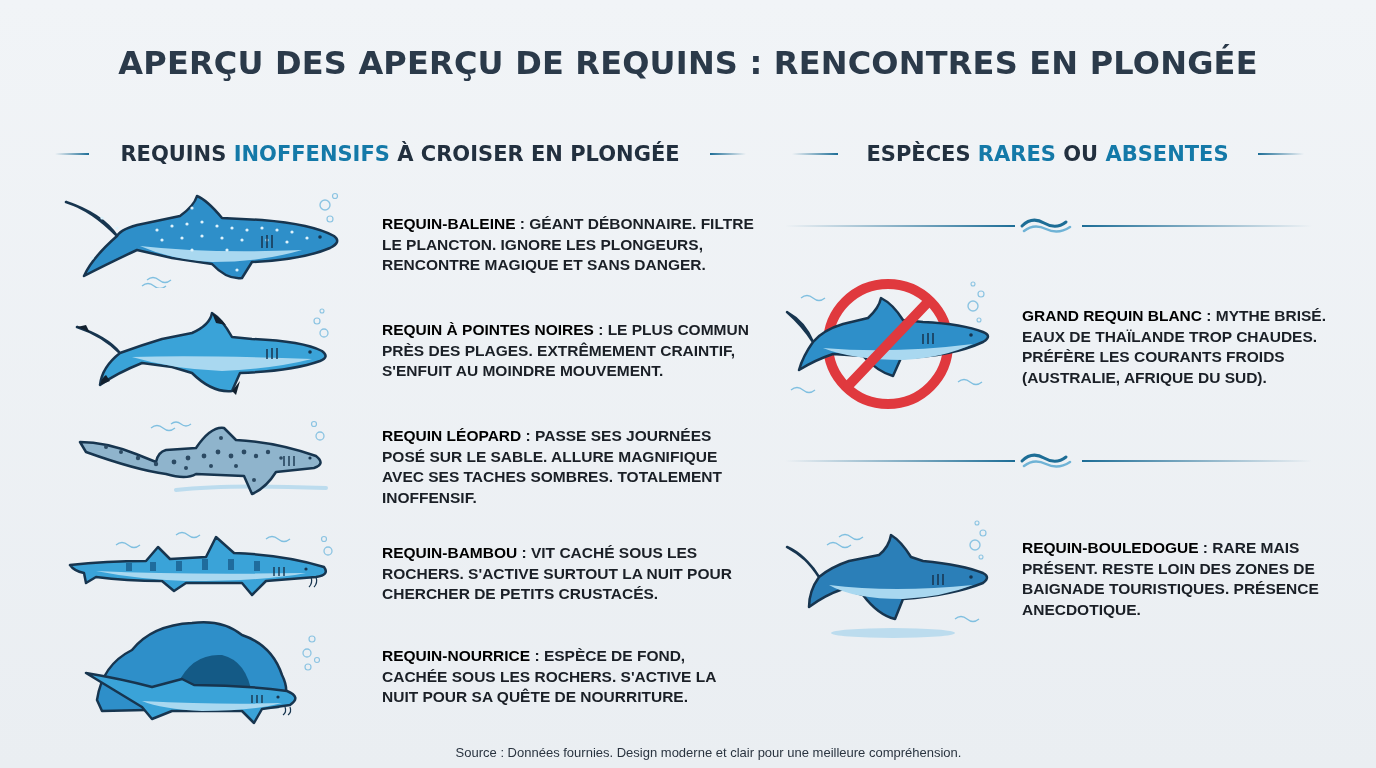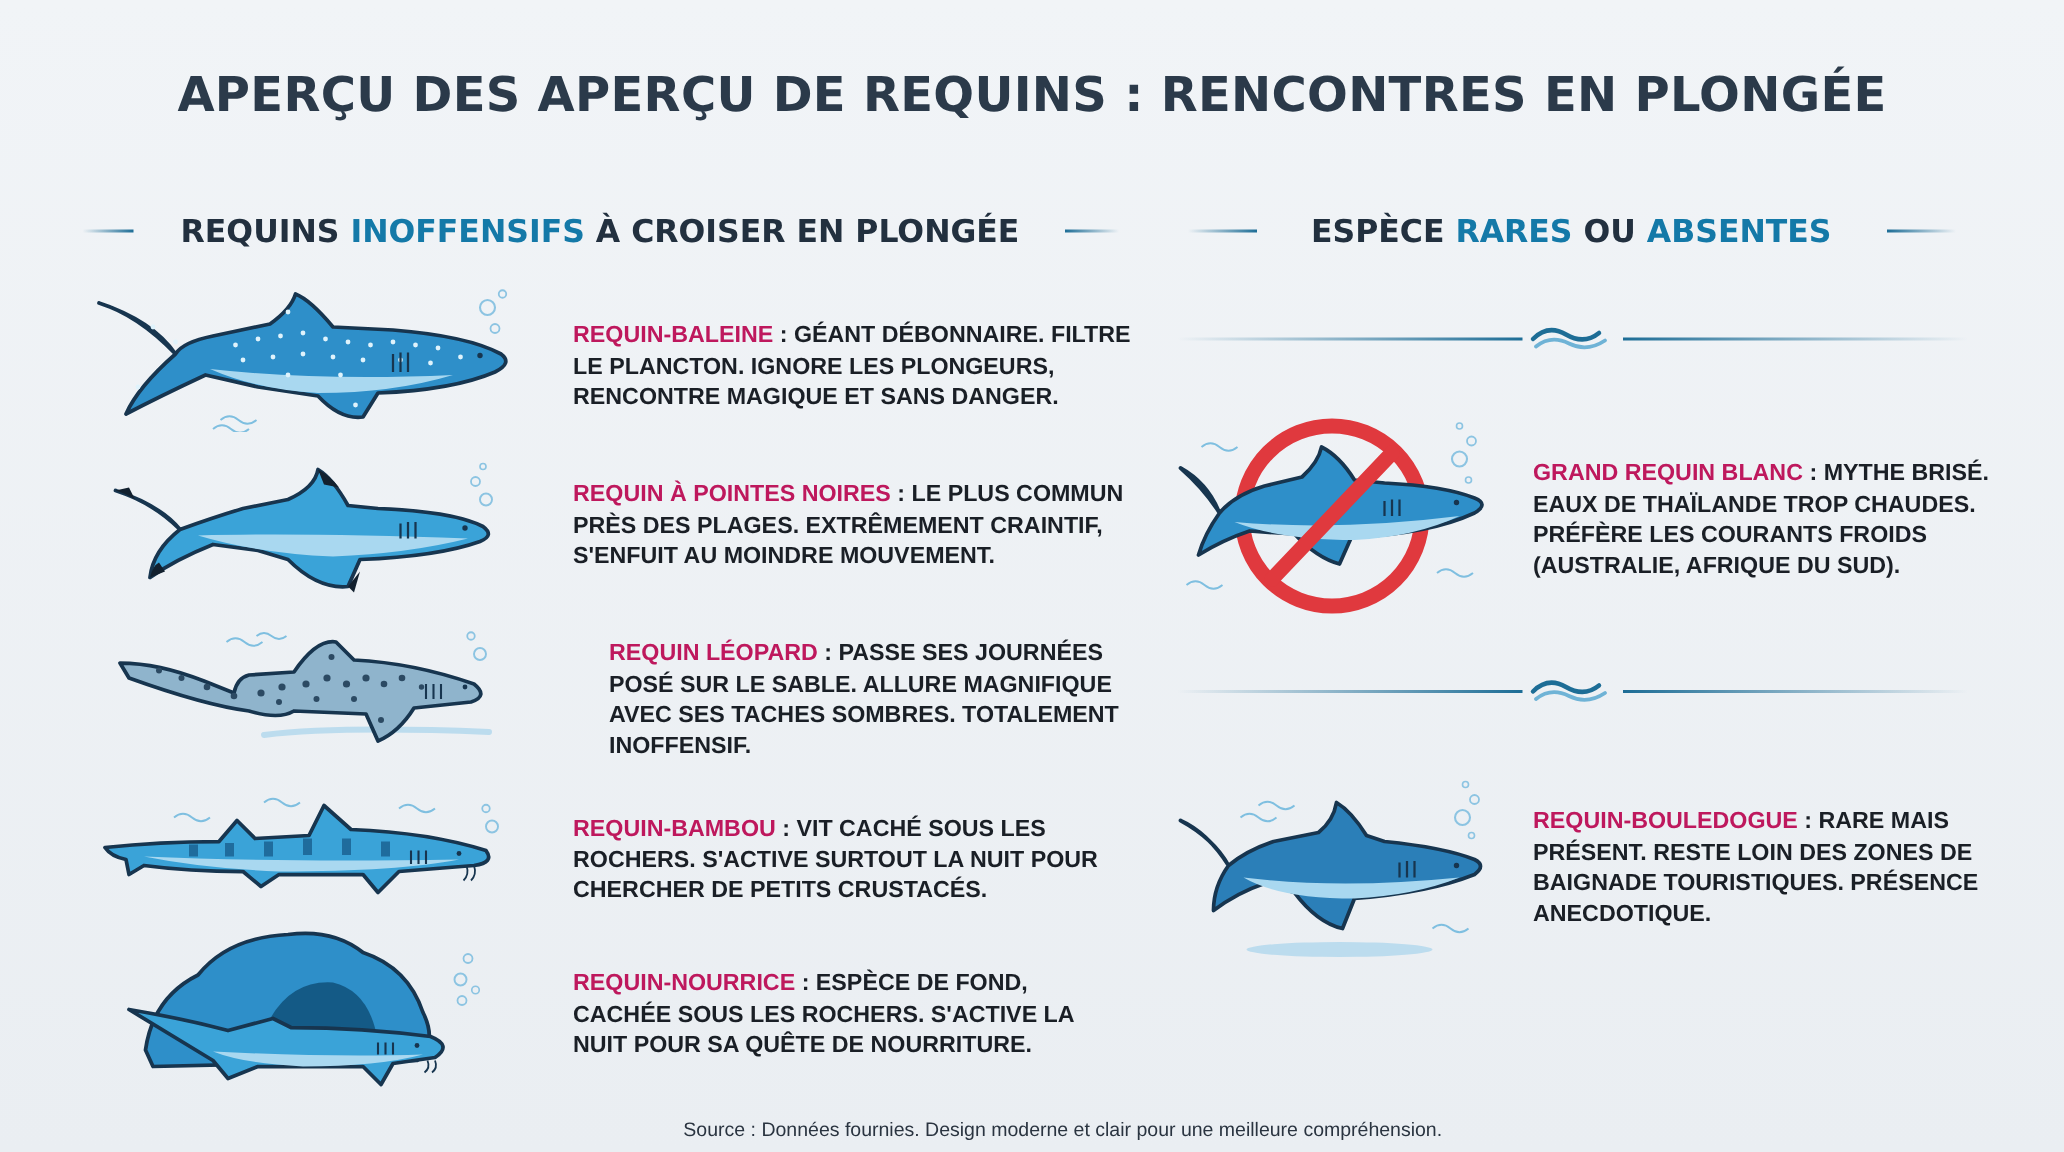--- a/index.html
+++ b/index.html
@@ -27,21 +27,21 @@
       background: #1d6d96;
     }
     .rule.fade-l { background: linear-gradient(90deg, rgba(29,109,150,0) 0%, #1d6d96 100%); }
     .rule.fade-r { background: linear-gradient(90deg, #1d6d96 0%, rgba(29,109,150,0) 100%); }
     .wave-divider { position: absolute; }
     .entry {
       position: absolute; font-family: "Liberation Sans", sans-serif;
       font-weight: bold; font-size: 15.5px; line-height: 20.5px;
       color: #1a1f26; text-transform: uppercase;
     }
-    .entry .name { color: #be185d; }
+    .entry .name { color: #000000; }
     .shark { position: absolute; }
     .footer {
       position: absolute; left: 0; right: 0; top: 745px;
       text-align: center; font-family: "Liberation Sans", sans-serif;
       font-size: 13px; color: #2a3440;
     }
     .footer b { font-weight: normal; margin-left: 41px; }
   </style>
 </head>
 <body>
@@ -49,21 +49,21 @@
 <div class="main-title">APERÇU DES APERÇU DE REQUINS : RENCONTRES EN PLONGÉE</div>
 
 <div class="rule fade-l" style="left:55px; top:153px; width:34px;"></div>
 <div class="section-heading" style="left:98px; top:140px; width:604px;">
   <span>REQUINS </span><span class="accent">INOFFENSIFS</span><span> À CROISER EN PLONGÉE</span>
 </div>
 <div class="rule fade-r" style="left:710px; top:153px; width:36px;"></div>
 
 <div class="rule fade-l" style="left:792px; top:153px; width:46px;"></div>
 <div class="section-heading" style="left:845px; top:140px; width:405px;">
-  <div><span>ESPÈCE </span><span class="accent">RARES</span><span> OU </span><span class="accent">ABSENTES</span></div>
+  <div><span>ESPÈCES </span><span class="accent">RARES</span><span> OU </span><span class="accent">ABSENTES</span></div>
 </div>
 <div class="rule fade-r" style="left:1258px; top:153px; width:46px;"></div>
 
 <div class="rule fade-l" style="left:785px; top:225px; width:230px;"></div>
 <svg class="wave-divider" style="left:1018px; top:214px;" width="60" height="22" viewBox="0 0 60 22">
   <path d="M4 12 Q14 2 26 9 T48 8" fill="none" stroke="#1d6d96" stroke-width="3" stroke-linecap="round"></path>
   <path d="M6 17 Q16 9 28 15 T52 13" fill="none" stroke="#6fb3d6" stroke-width="2.5" stroke-linecap="round"></path>
 </svg>
 <div class="rule fade-r" style="left:1082px; top:225px; width:230px;"></div>
 
@@ -215,21 +215,21 @@
     <circle cx="194" cy="8" r="2" fill="none" stroke="#8cc4e2" stroke-width="1.1"></circle>
     <circle cx="198" cy="42" r="2" fill="none" stroke="#8cc4e2" stroke-width="1.1"></circle>
 </svg>
 
 <div class="entry" style="left:382px; top:214px; width:380px;">
   <span class="name">REQUIN-BALEINE</span><span> : </span><span>GÉANT DÉBONNAIRE. FILTRE LE PLANCTON. IGNORE LES PLONGEURS, RENCONTRE MAGIQUE ET SANS DANGER.</span>
 </div>
 <div class="entry" style="left:382px; top:320px; width:380px;">
   <span class="name">REQUIN À POINTES NOIRES</span><span> : </span><span>LE PLUS COMMUN PRÈS DES PLAGES. EXTRÊMEMENT CRAINTIF, S'ENFUIT AU MOINDRE MOUVEMENT.</span>
 </div>
-<div class="entry" style="left:382px; top:426px; width:350px;margin-left:24px;">
+<div class="entry" style="left:382px; top:426px; width:350px;">
   <span class="name">REQUIN LÉOPARD</span><span> : </span><span>PASSE SES JOURNÉES POSÉ SUR LE SABLE. ALLURE MAGNIFIQUE AVEC SES TACHES SOMBRES. TOTALEMENT INOFFENSIF.</span>
 </div>
 <div class="entry" style="left:382px; top:543px; width:360px;">
   <span class="name">REQUIN-BAMBOU</span><span> : </span><span>VIT CACHÉ SOUS LES ROCHERS. S'ACTIVE SURTOUT LA NUIT POUR CHERCHER DE PETITS CRUSTACÉS.</span>
 </div>
 <div class="entry" style="left:382px; top:646px; width:340px;">
   <span class="name">REQUIN-NOURRICE</span><span> : </span><span>ESPÈCE DE FOND, CACHÉE SOUS LES ROCHERS. S'ACTIVE LA NUIT POUR SA QUÊTE DE NOURRITURE.</span>
 </div>
 
 <div class="entry" style="left:1022px; top:306px; width:310px;">

